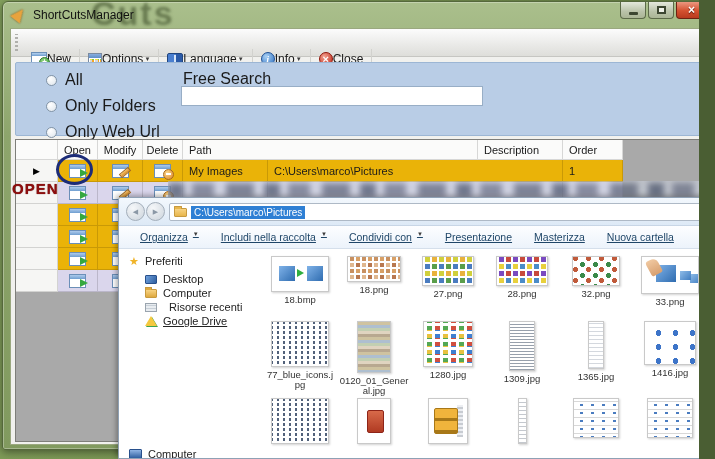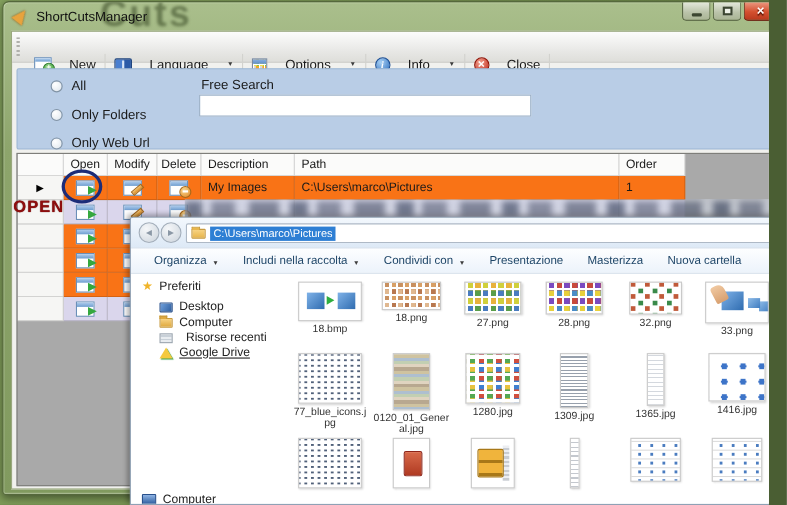--- a/index.html
+++ b/index.html
@@ -32,21 +32,21 @@
 
   .window-body{position:absolute;left:7px;top:26px;width:696px;height:417px;
     background:#f1f1ee;border:1px solid #9aa87f;}
 
   
   .app-toolbar{position:absolute;left:0;top:0;right:0;height:28px;
     background:linear-gradient(#fcfcfc,#e9e9e7 60%,#dededa);
     border-bottom:1px solid #c6c6c2;display:flex;align-items:center;padding-left:12px;}
   .app-toolbar::before{content:"";position:absolute;left:4px;top:5px;bottom:5px;width:3px;
     background:repeating-linear-gradient(0deg,#b0b0ac 0 2px,transparent 2px 4px);}
-  .tb-item{display:flex;align-items:center;gap:16px;padding:3px 8px;font-size:12px;color:#1a1a1a;
+  .tb-item{display:flex;align-items:center;gap:0;padding:3px 8px;font-size:12px;color:#1a1a1a;
     border-right:1px solid #d2d2ce;cursor:default;margin-top:32px;}
   .dd-arrow{font-size:6px;color:#3c3c3c;margin-left:1px;}
   .tb-ico{position:relative;display:inline-block;}
   .i-new{width:16px;height:13px;background:#fff;border:1px solid #6b8fb8;}
   .i-new::before{content:"";position:absolute;left:0;right:0;top:0;height:3px;
     background:linear-gradient(#b4d0ee,#6f9ed0);}
   .i-new::after{content:"+";position:absolute;right:-4px;bottom:-4px;width:9px;height:9px;
     background:radial-gradient(circle at 35% 30%,#8fd07f,#3fa23f);border:1px solid #2c7a2c;
     border-radius:50%;color:#fff;font-size:8px;line-height:8px;font-weight:bold;text-align:center;}
   .i-book{width:16px;height:12px;border:1px solid #20457e;border-radius:2px;
@@ -63,39 +63,39 @@
   .i-info::after{content:"i";position:absolute;left:0;right:0;top:1px;text-align:center;
     color:#fff;font:italic bold 9px "Liberation Serif",serif;}
   .i-closer{width:14px;height:14px;border-radius:50%;border:1px solid #8e1408;
     background:radial-gradient(circle at 35% 30%,#f2a08e,#c0281a);}
   .i-closer::after{content:"×";position:absolute;left:0;right:0;top:0;text-align:center;
     color:#fff;font-size:11px;line-height:13px;font-weight:bold;}
 
   
   .filter-panel{position:absolute;left:4px;top:33px;width:687px;height:74px;
     background:#b9cde6;border:1px solid #9cb6d4;border-radius:2px;}
-  .radio-row{position:absolute;left:30px;display:flex;align-items:center;gap:8px;font-size:12px;color:#1a1a1a;}
+  .radio-row{position:absolute;left:30px;display:flex;align-items:center;gap:8px;font-size:16px;color:#1a1a1a;}
   .radio-dot{width:11px;height:11px;border-radius:50%;border:1px solid #8294a6;
     background:radial-gradient(circle at 35% 30%,#ffffff,#dde5ec);}
-  .fs-label{position:absolute;left:167px;top:7px;font-size:12px;color:#1a1a1a;}
+  .fs-label{position:absolute;left:167px;top:7px;font-size:16px;color:#1a1a1a;}
   .fs-input{position:absolute;left:165px;top:23px;width:302px;height:20px;border:1px solid #98aec6;
     background:#fff;font-size:11px;padding:0 4px;outline:none;}
 
   
   .grid{position:absolute;left:4px;top:110px;width:687px;height:303px;
     background:#a9a9a9;border:1px solid #7e7e7a;overflow:hidden;}
   .g-row{display:flex;height:22px;}
   .g-hrow{display:flex;height:20px;}
   .g-c{border-right:1px solid rgba(0,0,0,.14);border-bottom:1px solid rgba(0,0,0,.14);
     font-size:11px;color:#1a1a1a;display:flex;align-items:center;overflow:hidden;white-space:nowrap;}
   .g-h{background:#fbfbfa;}
   .g-h.ctr{justify-content:center;}
   .g-pad{padding-left:6px;}
   .g-sel{background:#f6f6f4;justify-content:center;font-size:9px;color:#000;}
-  .bg-yellow{background:#f97316;}
+  .bg-yellow{background:#eab308;}
   .bg-lavender{background:#dad6ec;}
   .g-icoc{justify-content:center;}
   .wicon{position:relative;width:17px;height:14px;background:#fff;border:1px solid #6b8fb8;display:inline-block;}
   .wicon::before{content:"";position:absolute;left:0;right:0;top:0;height:4px;
     background:linear-gradient(#aecbec,#6f9ed0);}
   .wicon.w-open::after{content:"";position:absolute;right:-3px;bottom:0;width:0;height:0;
     border-top:4px solid transparent;border-bottom:4px solid transparent;border-left:8px solid #35a83f;}
   .wicon.w-modify::after{content:"";position:absolute;right:-3px;bottom:2px;width:10px;height:3px;
     background:linear-gradient(#f5c46a,#d98a26);border:1px solid #a76a1c;transform:rotate(-40deg);}
   .wicon.w-delete::after{content:"";position:absolute;right:-4px;bottom:-3px;width:9px;height:9px;border-radius:50%;
@@ -131,21 +131,21 @@
   .addr{position:absolute;left:50px;top:5px;right:8px;height:18px;background:#fff;
     border:1px solid #aeb9c6;border-radius:2px;display:flex;align-items:center;gap:4px;padding:0 4px;}
   .mini-folder{position:relative;width:13px;height:9px;border-radius:1px;
     background:linear-gradient(#f7d383,#e8b64c);border:1px solid #c79a3f;}
   .mini-folder::before{content:"";position:absolute;left:-1px;top:-3px;width:6px;height:2px;
     background:#e8b64c;border:1px solid #c79a3f;border-bottom:none;border-radius:1px 1px 0 0;}
   .addr-text{font-size:10px;color:#fff;background:#2e7fd4;padding:1px 3px;}
   .ex-toolbar{position:absolute;left:0;top:28px;right:0;height:23px;
     background:linear-gradient(#fdfeff,#ecf3fb);border-bottom:1px solid #d5dfeb;
     display:flex;align-items:center;padding-left:10px;}
-  .ex-tb-item{display:flex;align-items:flex-end;gap:4px;padding:0 11px;font-size:10.5px;color:#1f4668;}
+  .ex-tb-item{display:flex;align-items:flex-start;gap:4px;padding:0 11px;font-size:10.5px;color:#1f4668;text-decoration:underline;}
   .ex-content{position:absolute;left:0;top:51px;right:0;bottom:0;background:#fff;}
   .ex-sidebar{position:absolute;left:0;top:0;width:142px;bottom:0;}
   .sb-item{position:absolute;left:10px;display:flex;align-items:center;gap:6px;font-size:11px;color:#222;}
   .sb-item.indent{left:26px;text-align:center;}
   .sb-ico{display:inline-block;}
   .s-star{color:#f0b429;font-size:11px;line-height:11px;}
   .s-screen{width:12px;height:9px;border:1px solid #28508c;border-radius:1px;
     background:linear-gradient(120deg,#6fa0dc,#2f5fa0);}
   .s-folder{position:relative;width:12px;height:9px;border-radius:1px;
     background:linear-gradient(#f7d383,#dfa93f);border:1px solid #c79a3f;}
@@ -253,27 +253,27 @@
       </div>
     </div>
 
     <div class="window-body">
       <div class="app-toolbar" id="app-toolbar">
           <div class="tb-item">
             <span class="tb-ico i-new"></span>
             <span>New</span>
           </div>
           <div class="tb-item">
+            <span class="tb-ico i-grid"></span>
+            <span>Options</span>
+            <span class="dd-arrow">▼</span>
+          </div>
+          <div class="tb-item">
             <span class="tb-ico i-book"></span>
             <span>Language</span>
-            <span class="dd-arrow">▼</span>
-          </div>
-          <div class="tb-item">
-            <span class="tb-ico i-grid"></span>
-            <span>Options</span>
             <span class="dd-arrow">▼</span>
           </div>
           <div class="tb-item">
             <span class="tb-ico i-info"></span>
             <span>Info</span>
             <span class="dd-arrow">▼</span>
           </div>
           <div class="tb-item">
             <span class="tb-ico i-closer"></span>
             <span>Close</span>
@@ -299,22 +299,22 @@
         <input class="fs-input" value="" style="">
       </div>
 
       <div class="grid">
         <div id="grid-header">
             <div class="g-hrow">
               <div class="g-c g-h g-pad" style="width: 42px;"></div>
               <div class="g-c g-h ctr" style="width: 40px;">Open</div>
               <div class="g-c g-h ctr" style="width: 45px;">Modify</div>
               <div class="g-c g-h ctr" style="width: 40px;">Delete</div>
+              <div class="g-c g-h g-pad" style="width: 295px;">Path</div>
               <div class="g-c g-h g-pad" style="width: 85px;">Description</div>
-              <div class="g-c g-h g-pad" style="width: 295px;">Path</div>
               <div class="g-c g-h g-pad" style="width: 60px;">Order</div>
             </div>
           </div>
         <div id="grid-rows">
             <div class="g-row">
               <div class="g-c g-sel" style="width: 42px;">▶</div>
               <div class="g-c g-icoc bg-yellow" style="width: 40px;">
                 <span class="wicon w-open"></span>
               </div>
               <div class="g-c g-icoc bg-yellow" style="width: 45px;">

